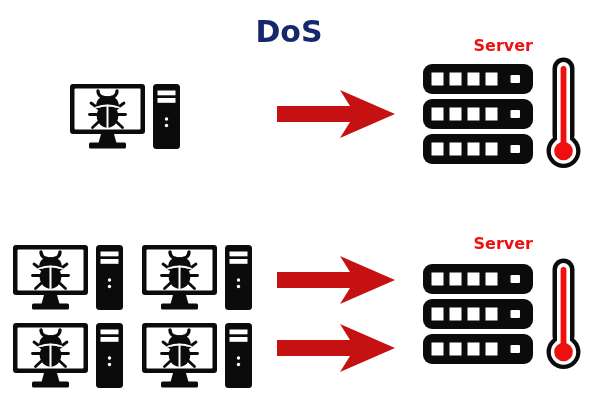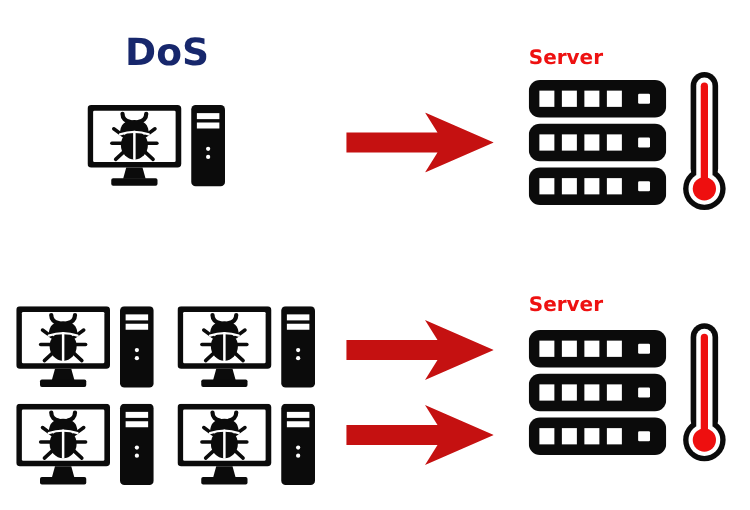--- a/index.html
+++ b/index.html
@@ -2,37 +2,37 @@
 <html style="--color-title: #17276c; --color-label: #ee1111; --color-arrow: #c51111; --color-mercury: #ee0f0f; --color-icon: #0b0b0b;"><head>
 <meta charset="utf-8">
 <style>
   html,body{margin:0;padding:0;background:#ffffff;}
   .canvas{
     position:relative;width:600px;height:408px;background:#ffffff;overflow:hidden;
     font-family:"DejaVu Sans","Liberation Sans",sans-serif;
   }
   .sec{position:absolute;inset:0;}
   .title{
-    position:absolute;margin:16px;
+    position:absolute;margin:5px;text-align:center;
     font-size:30px;font-weight:bold;line-height:1.1;
     color:var(--color-title,#17276c);letter-spacing:0px;
   }
   #dos .title{left:84px;width:400px;top:10px;}
   #ddos .title{left:89px;width:400px;top:194px;}
 
   .attacker-grid{position:absolute;display:grid;}
   #dos .attacker-grid{left:70px;top:84px;grid-template-columns:110px;}
   #ddos .attacker-grid{left:13px;top:245px;grid-template-columns:110px 110px;column-gap:19px;row-gap:12px;}
 
   .arrow-stack{position:absolute;left:277px;display:flex;flex-direction:column;}
   #dos .arrow-stack{top:90px;}
   #ddos .arrow-stack{top:256px;gap:20px;}
 
   .server-label{
-    position:absolute;left:423px;width:110px;text-align:left;
+    position:absolute;left:423px;width:110px;text-align:right;
     font-size:16px;font-weight:bold;color:var(--color-label,#ee1111);line-height:1;
   }
   #dos .server-label{top:38px;}
   #ddos .server-label{top:236px;}
 
   .server-rack{position:absolute;left:423px;width:110px;height:100px;}
   #dos .server-rack{top:64px;}
   #ddos .server-rack{top:264px;}
 
   .thermometer{position:absolute;left:545px;width:37px;height:112px;}

